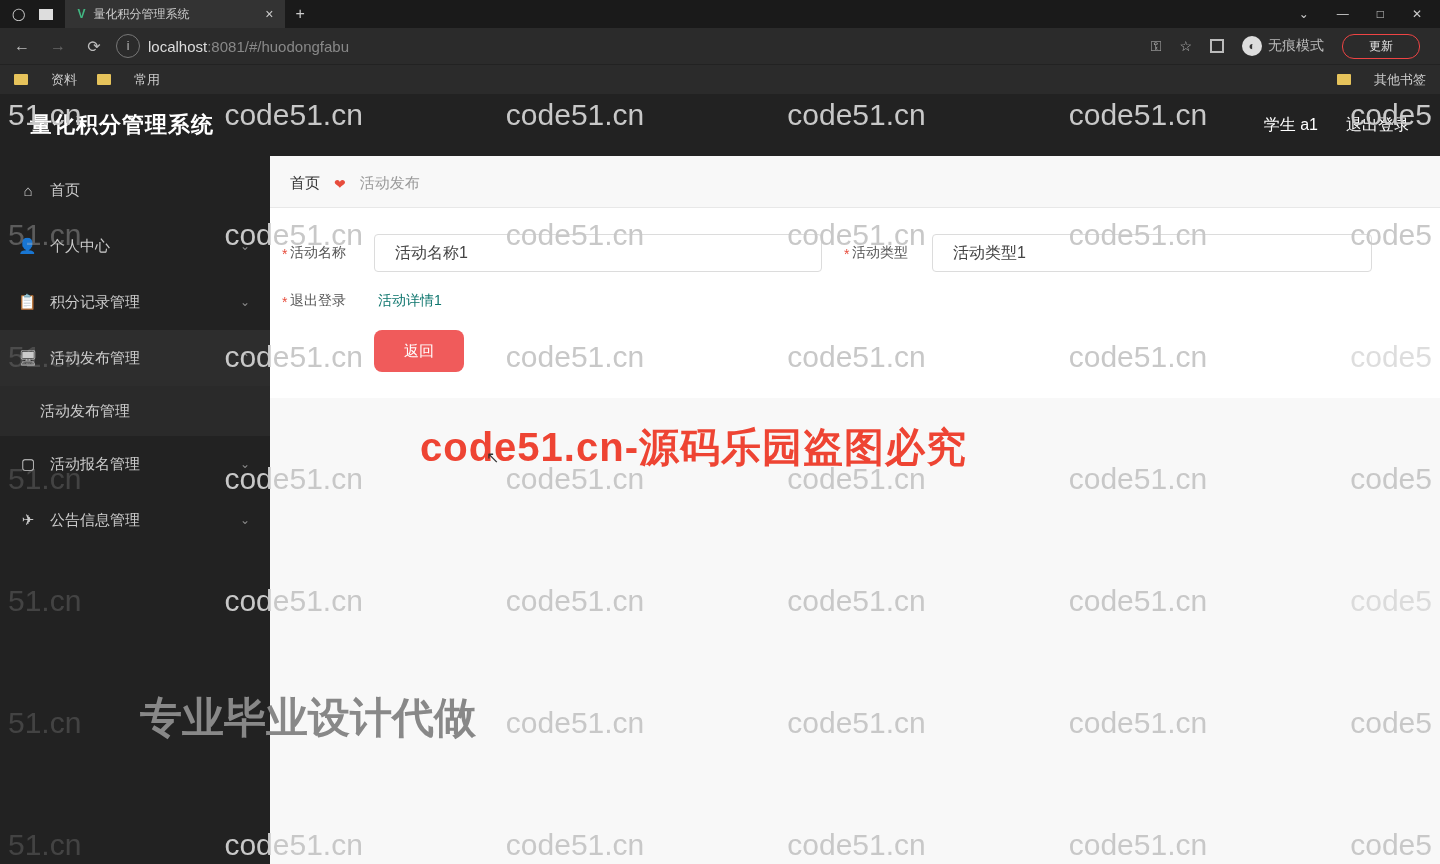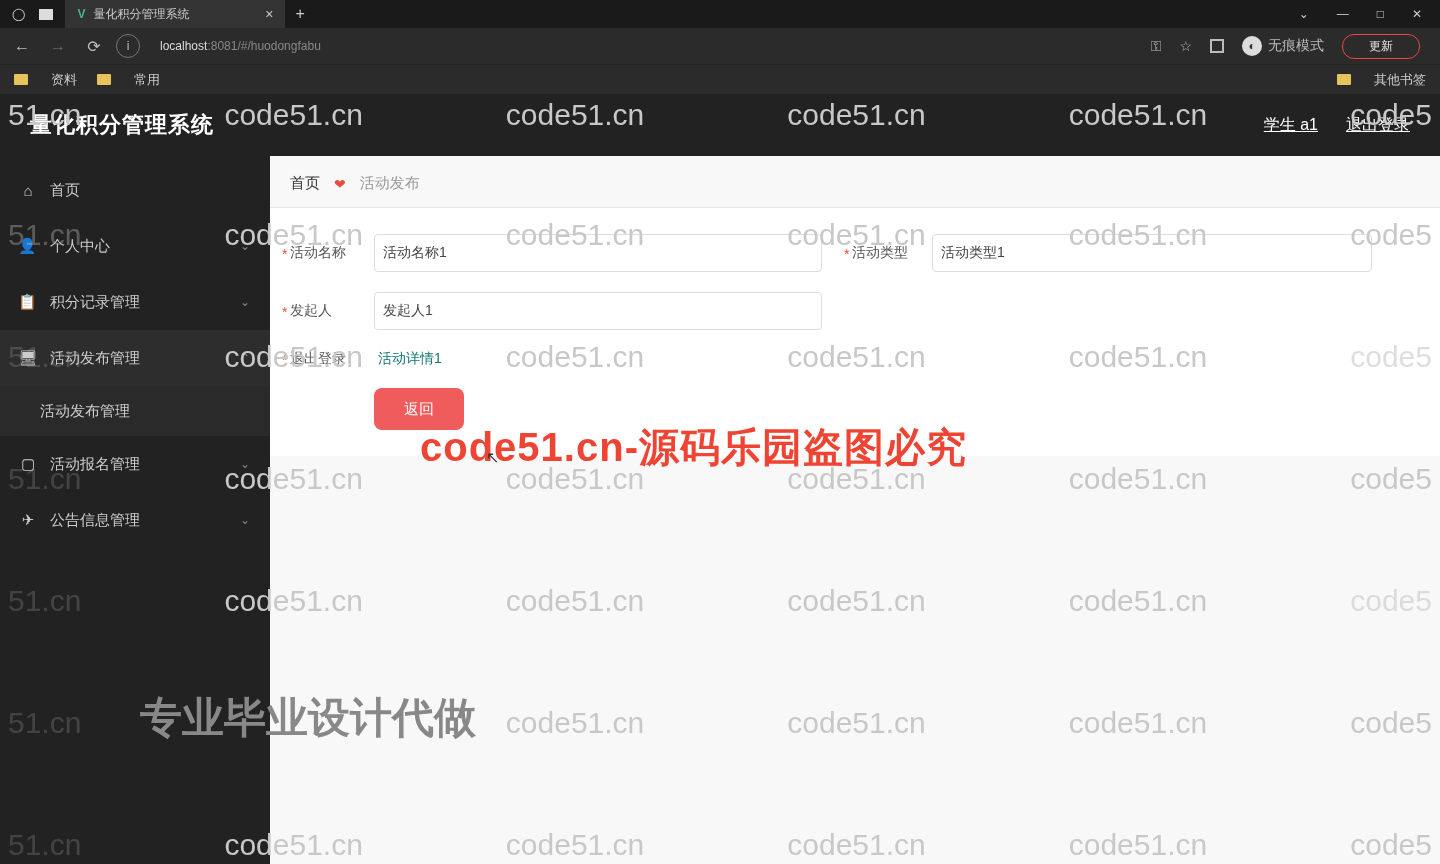--- a/index.html
+++ b/index.html
@@ -13,59 +13,59 @@
 .titlebar .tab .vicon { color: #42b883; font-weight: bold; }
 .titlebar .tab .close { margin-left: auto; font-size: 14px; cursor: pointer; }
 .titlebar .newtab { padding: 0 10px; font-size: 16px; cursor: pointer; }
 .titlebar .winctl { margin-left: auto; display: flex; gap: 28px; padding: 0 18px; font-size: 12px; }
 .titlebar .winctl span { cursor: pointer; }
 
 .addrbar { height: 36px; background: #2b2b2b; display: flex; align-items: center; padding: 0 8px; gap: 8px; color: #ccc; }
 .addrbar .navbtn { width: 28px; text-align: center; font-size: 16px; cursor: pointer; color: #bbb; }
 .addrbar .urlzone { flex: 1; display: flex; align-items: center; height: 28px; border-radius: 14px; }
 .addrbar .urlzone .info { width: 24px; height: 24px; border-radius: 50%; display: flex; align-items: center; justify-content: center; font-size: 12px; border:1px solid #777; color:#bbb; }
-.addrbar .urlzone .url { margin-left: 20px; font-size: 12px; }
+.addrbar .urlzone .url { margin-left: 8px; font-size: 15px; }
 .addrbar .urlzone .url .host { color: #ddd; }
 .addrbar .urlzone .url .path { color: #888; }
 .addrbar .right { display: flex; align-items: center; gap: 18px; padding-right: 12px; font-size: 14px; color:#bbb; }
 .addrbar .incog { display: flex; align-items: center; gap: 6px; }
 .addrbar .incog .circ { width:20px; height:20px; border-radius:50%; background:#ddd; display:flex; align-items:center; justify-content:center; color:#333; font-size:12px; }
 .addrbar .update { border:1px solid #e44; color:#e5e5e5; padding: 3px 26px; border-radius: 12px; font-size:12px; cursor:pointer; }
 
 .bookbar { height: 30px; background: #2b2b2b; border-top:1px solid #222; display:flex; align-items:center; padding:0 14px; gap:20px; color:#ccc; font-size:13px; }
 .bookbar .bm { display:flex; align-items:center; gap:23px; cursor:pointer; }
 .bookbar .folder { width:14px; height:11px; background:#e6c35b; border-radius:1px; display:inline-block; }
 .bookbar .spacer { flex:1; }
 
 
 .app { position:relative; height: calc(864px - 28px - 36px - 30px); display:flex; flex-direction:column; }
 .app-header { height: 62px; background: #222; color: #fff; display:flex; align-items:center; padding: 0 30px; }
 .app-header .title { font-size: 22px; font-weight: 600; letter-spacing: 1px; }
 .app-header .right { margin-left:auto; display:flex; gap: 28px; font-size:16px; }
-.app-header .right span { cursor:pointer;text-decoration:underline; }
+.app-header .right span { cursor:pointer; }
 
 .app-body { flex:1; display:flex; background:#fff; }
 .sidebar { width: 270px; background:#222; color:#ccc; padding-top:6px; }
 .sb-item { height: 56px; display:flex; align-items:center; padding: 0 20px; font-size:15px; gap:14px; cursor:pointer; position:relative; }
 .sb-item .chev { margin-left:auto; font-size:12px; color:#888; }
 .sb-sub { height: 50px; display:flex; align-items:center; padding-left: 40px; font-size:15px; background:#2a2a2a; cursor:pointer; }
 .sb-item.active { background:#2d2d2d; }
 .ico { width:16px; display:inline-flex; justify-content:center; }
 
 .main { flex:1; background:#f8f8f8; padding: 18px 0 0 0; }
 .crumb { padding: 0 20px 14px 20px; border-bottom:1px solid #e8e8e8; display:flex; align-items:center; gap:14px; font-size:15px; }
 .crumb .home { color:#333; cursor:pointer; }
 .crumb .heart { color:#e74c3c; font-size:14px; }
 .crumb .cur { color:#999; }
 
 .form { padding: 26px 20px; background:#fff; margin-top:0; }
 .form-row { display:flex; align-items:center; gap: 10px; margin-bottom: 20px; }
 .form-row .label { width: 74px; text-align:left; font-size:14px; color:#555; position:relative; }
 .form-row .label.req::before { content:"*"; color:#e74c3c; position:absolute; left:-8px; top:2px; }
-.form-row input.tx { height: 38px; border:1px solid #dcdcdc; border-radius:4px; padding: 0 8px; font-size:14px; width: 448px; color:#444; }
+.form-row input.tx { height: 38px; border:1px solid #dcdcdc; border-radius:4px; padding: 0 20px; font-size:16px; width: 448px; color:#444; }
 .form-row .col2 { display:flex; align-items:center; gap:10px; margin-left: 20px; }
 .form-row .plain { font-size:14px; color:#0f766e; }
 .detail-row .plain { margin-left: 4px; }
 .btnrow { padding-left: 84px; }
 .btn { background:#f05b5b; color:#fff; border:none; height: 42px; padding: 0 30px; font-size:15px; border-radius:8px; cursor:pointer; }
 .wm-row { position:absolute; left:0; right:0; display:flex; justify-content:space-between; padding: 0 8px; pointer-events:none; }
 .wm-row span { color:#c8c8c8; font-size:30px; font-weight:500; white-space:nowrap; }
 .wm-big { position:absolute; color:#e43; font-size:40px; font-weight:700; left:420px; top:420px; pointer-events:none; z-index:6; letter-spacing:1px; }
 .wm-pro { position:absolute; left:140px; top:690px; font-size:42px; color:#888; font-weight:600; pointer-events:none; }
 .cursor-img { position:absolute; left:486px; top:448px; font-size:16px; color:#333; pointer-events:none; z-index:7; }
@@ -186,24 +186,20 @@
 
       <div class="form">
         <div class="form-row">
           <span class="label req">活动名称</span>
           <input class="tx" value="活动名称1" style="">
           <div class="col2">
             <span class="label req" style="width:70px">活动类型</span>
             <input class="tx" style="width: 440px;" value="活动类型1">
           </div>
         </div>
-        <div class="form-row">
-          <span class="label req">发起人</span>
-          <input class="tx" value="发起人1" style="">
-        </div>
         <div class="form-row detail-row">
           <span class="label req">退出登录</span>
           <span class="plain">活动详情1</span>
         </div>
         <div class="btnrow">
           <button class="btn">返回</button>
         </div>
       </div>
     </div>
   </div>

